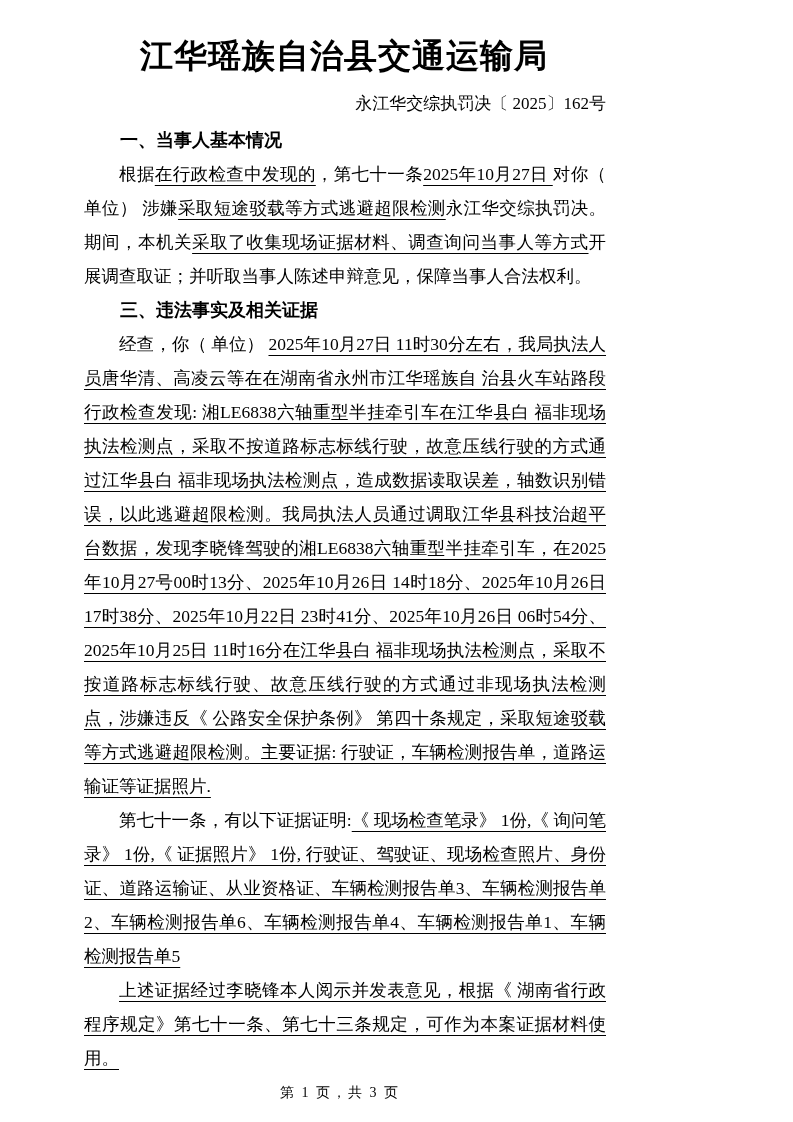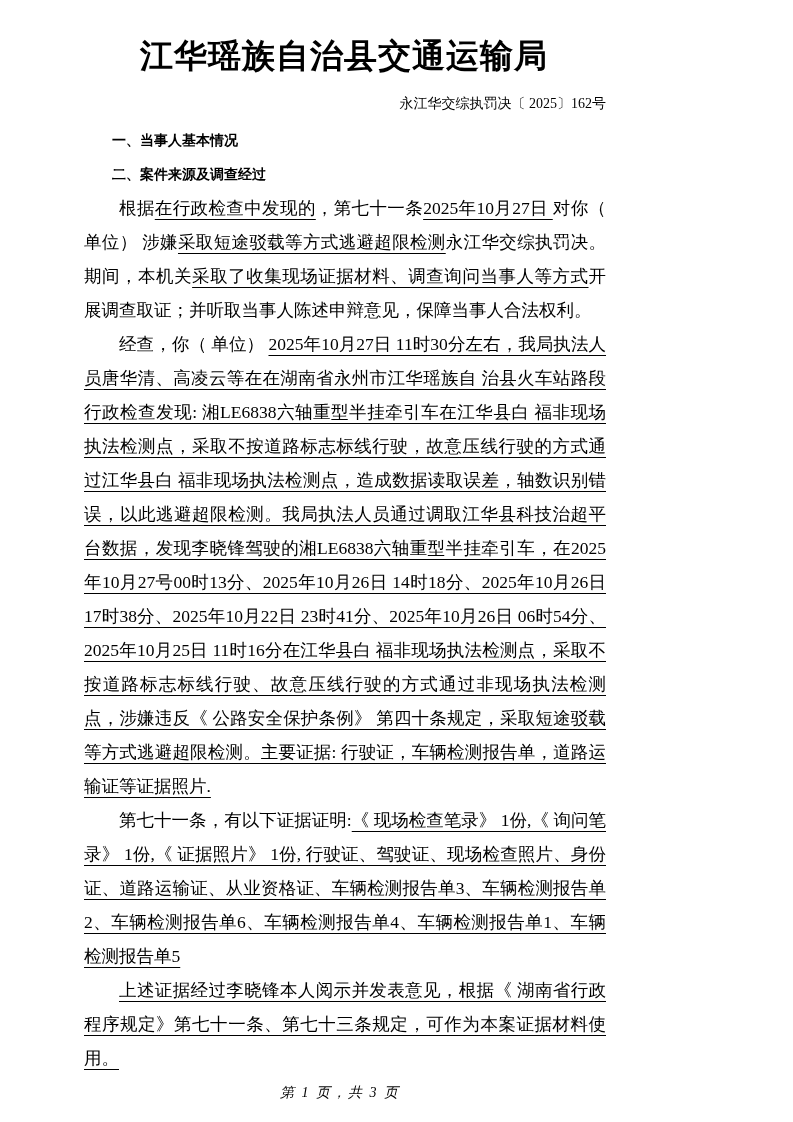--- a/index.html
+++ b/index.html
@@ -16,65 +16,64 @@
     font-weight:bold;
     font-size:33px;
     line-height:49px;
     letter-spacing:1px;
     font-family:"Liberation Serif","DejaVu Serif",serif;
   }
   .title-1{padding-top:32px;}
   .doc-number{
     text-align:right;
     padding:12px 82px 0 0;
-    font-size:14px;
+    font-size:17px;
     line-height:22px;
   }
   .doc-body{
     margin:8px 82px 0 84px;
     font-size:17.5px;
     line-height:34px;
     text-align:justify;
     text-justify:inter-ideograph;
   }
   .heading{
     margin:0;
     font-weight:bold;
-    font-size:14px;
+    font-size:18px;
     line-height:34px;
     text-indent:2em;
     font-family:"Liberation Sans","DejaVu Sans",sans-serif;
   }
   .para{
     margin:0;
     text-indent:2em;
   }
   .seg{text-decoration:none;}
   .seg.u{
     text-decoration:underline;
     text-underline-offset:5px;
     text-decoration-thickness:1px;
   }
   .page-footer{
     position:absolute;
     left:0;right:8px;bottom:20px;
     text-align:center;
     font-size:14px;
     letter-spacing:2px;
-    font-style:italic;
   }
 </style>
 </head>
 <body>
 
 <div class="page">
   <div class="title title-1">江华瑶族自治县交通运输局</div>
   <div class="doc-number">永江华交综执罚决〔 2025〕162号</div>
   <div class="doc-body" id="doc-body">
       <div class="heading">一、当事人基本情况</div>
-      <div class="heading">二、案件来源及调查经过</div>
       <p class="para"><span class="seg">根据</span><span class="seg u">在行政检查中发现的</span><span class="seg">，第七十一条</span><span class="seg u">2025年10月27日 </span><span class="seg">对你（ 单位） 涉嫌</span><span class="seg u">采取短途驳载等方式逃避超限检测</span><span class="seg">永江华交综执罚决。期间，本机关</span><span class="seg u">采取了收集现场证据材料、调查询问当事人等方式</span><span class="seg">开展调查取证；并听取当事人陈述申辩意见，保障当事人合法权利。</span></p>
+      <div class="heading">三、违法事实及相关证据</div>
       <p class="para"><span class="seg">经查，你（ 单位） </span><span class="seg u">2025年10月27日 11时30分左右，我局执法人员唐华清、高凌云等在在湖南省永州市江华瑶族自 治县火车站路段行政检查发现: 湘LE6838六轴重型半挂牵引车在江华县白 福非现场执法检测点，采取不按道路标志标线行驶，故意压线行驶的方式通过江华县白 福非现场执法检测点，造成数据读取误差，轴数识别错误，以此逃避超限检测。我局执法人员通过调取江华县科技治超平台数据，发现李晓锋驾驶的湘LE6838六轴重型半挂牵引车，在2025年10月27号00时13分、2025年10月26日 14时18分、2025年10月26日 17时38分、2025年10月22日 23时41分、2025年10月26日 06时54分、2025年10月25日 11时16分在江华县白 福非现场执法检测点，采取不按道路标志标线行驶、故意压线行驶的方式通过非现场执法检测点，涉嫌违反《 公路安全保护条例》 第四十条规定，采取短途驳载等方式逃避超限检测。主要证据: 行驶证，车辆检测报告单，道路运输证等证据照片.</span></p>
       <p class="para"><span class="seg">第七十一条，有以下证据证明:</span><span class="seg u">《 现场检查笔录》 1份,《 询问笔录》 1份,《 证据照片》 1份, 行驶证、驾驶证、现场检查照片、身份证、道路运输证、从业资格证、车辆检测报告单3、车辆检测报告单2、车辆检测报告单6、车辆检测报告单4、车辆检测报告单1、车辆检测报告单5</span></p>
       <p class="para"><span class="seg u">上述证据经过李晓锋本人阅示并发表意见，根据《 湖南省行政程序规定》第七十一条、第七十三条规定，可作为本案证据材料使用。</span></p>
     </div>
   <div class="page-footer">第 1 页，共 3 页</div>
 </div>
 
 </body></html>

